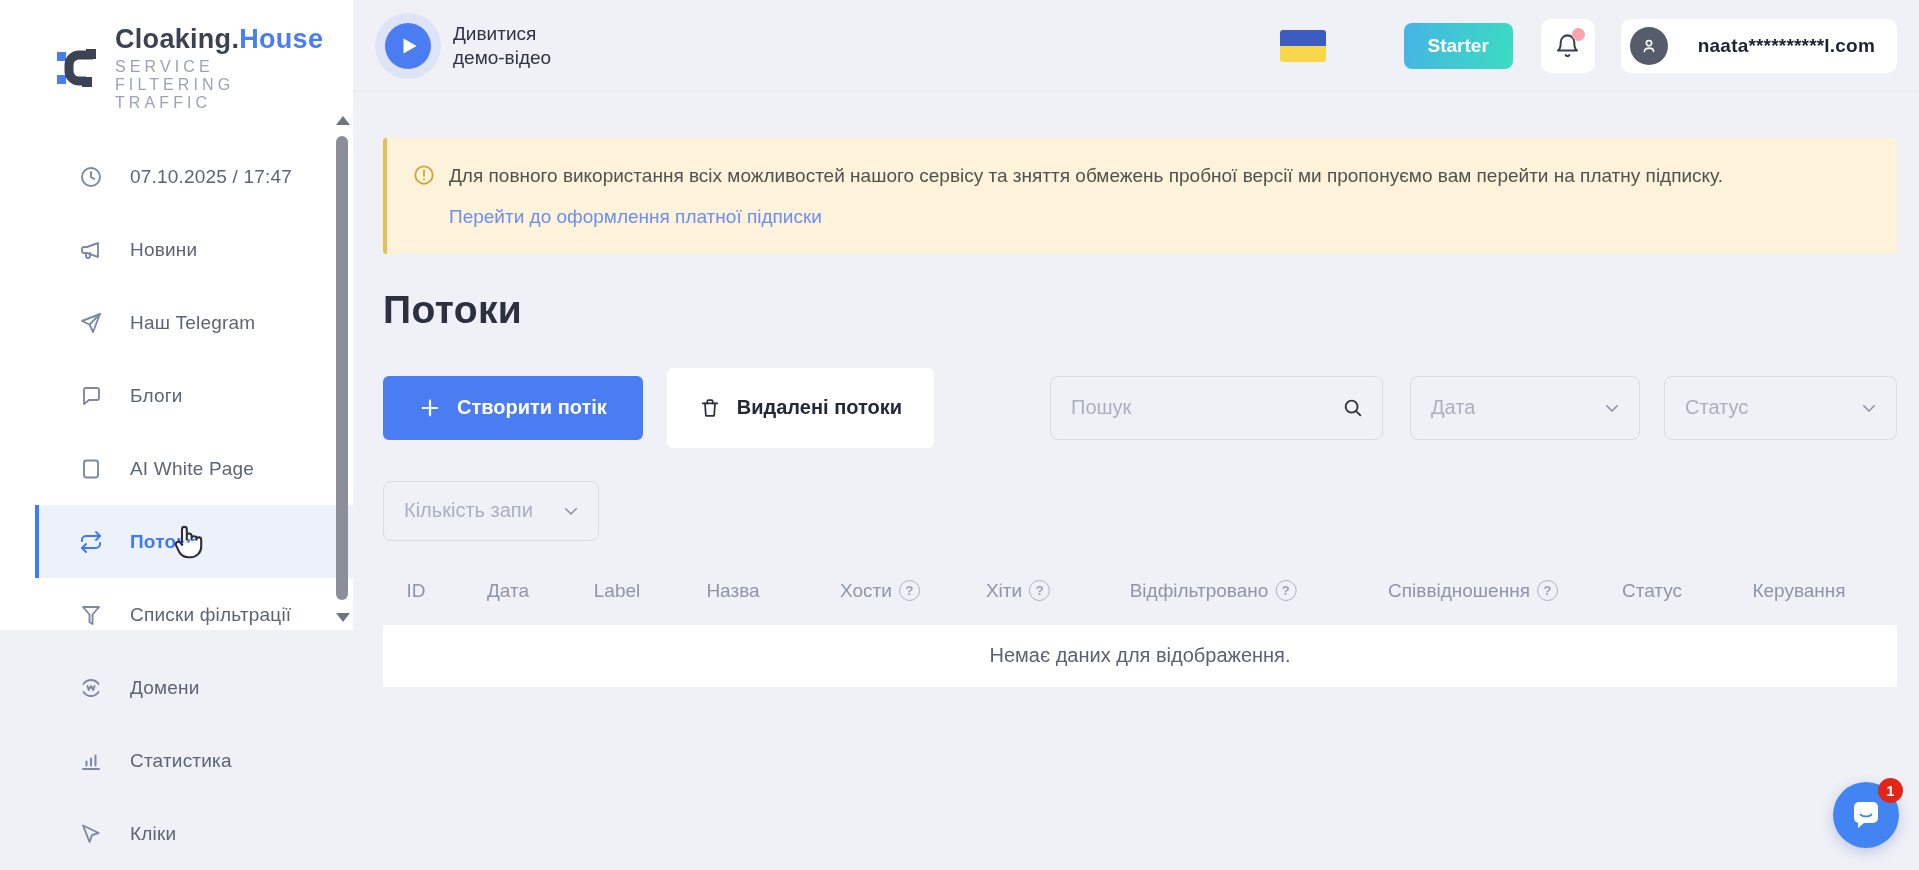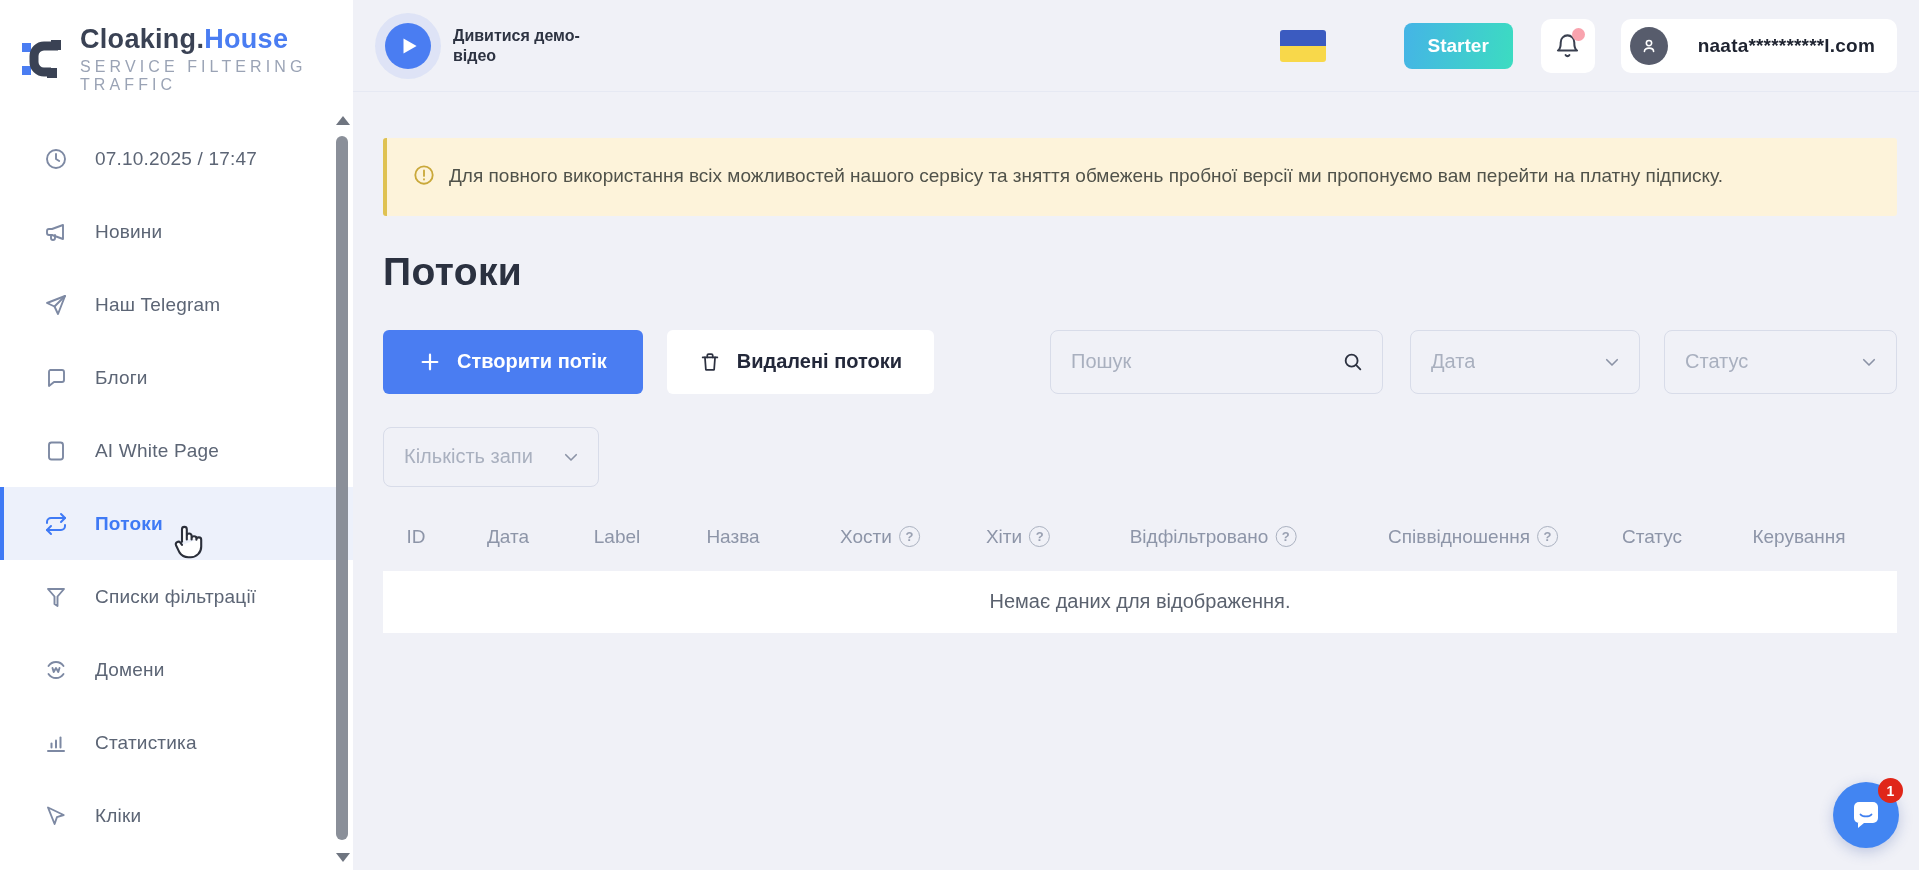--- a/index.html
+++ b/index.html
@@ -6,22 +6,22 @@
   html,body { width:1919px; height:870px; overflow:hidden; }
   body {
     font-family:"Liberation Sans", sans-serif;
     background:#f0f1f7;
     display:flex;
     color:#2d3342;
   }
 
   
   .sidebar {
-    width:353px; height:870px; background:#ffffff;
-    position:relative; flex:0 0 353px; z-index:2;
+    width:353px; height:630px; background:#ffffff;
+    position:relative; flex:0 0 353px; z-index:2;padding-left:35px;
   }
   .logo-row { display:flex; align-items:center; gap:12px; padding:24px 20px 18px 20px; }
   .logo-mark { width:48px; height:48px; flex:0 0 48px; }
   .brand-text-line { font-size:27px; font-weight:700; letter-spacing:.3px; color:#3a4254; white-space:nowrap; }
   .brand-accent { color:#4a7df2; }
   .brand-tagline { font-size:16px; letter-spacing:4.1px; color:#9aa3b5; margin-top:3px; font-weight:400; }
 
   .nav { margin-top:10px; }
   .nav-item {
     height:73px; display:flex; align-items:center; gap:27px;
@@ -53,21 +53,21 @@
   .topbar {
     height:92px; flex:0 0 92px; display:flex; align-items:center;
     padding:0 22px 0 32px; border-bottom:1px solid #e6e9f3;
   }
   .play-btn {
     width:46px; height:46px; border-radius:50%; background:#4a7df2;
     display:flex; align-items:center; justify-content:center; cursor:pointer;
     box-shadow:0 0 0 10px rgba(104,140,238,0.13); margin-right:22px; flex:0 0 46px;
   }
   .play-btn svg { width:18px; height:18px; margin-left:3px; }
-  .demo-label { width:130px; font-size:16px; font-weight:700; line-height:1.25; color:#2d3342; cursor:pointer; }
+  .demo-label { width:130px; font-size:19px; font-weight:400; line-height:1.25; color:#2d3342; cursor:pointer; }
 
   .topbar-right { margin-left:auto; display:flex; align-items:center; }
   .flag { width:46px; height:32px; border-radius:3px; overflow:hidden; display:flex; flex-direction:column; cursor:pointer; }
   .flag-top { flex:1; background:#3b5bc0; }
   .flag-bottom { flex:1; background:#f8d84a; }
   .plan-badge {
     margin-left:78px; padding:12px 24px; border-radius:8px; border:none; cursor:pointer;
     background:linear-gradient(100deg,#45b4e6,#3cdcc1);
     color:#ffffff; font-size:19px; font-weight:700; font-family:"Liberation Sans",sans-serif;
   }
@@ -103,21 +103,21 @@
 
   
   .toolbar { margin-top:36px; display:flex; align-items:center; }
   .btn-create {
     height:64px; padding:0 36px; background:#4a7df2; border:none; border-radius:6px; cursor:pointer;
     color:#ffffff; font-size:20px; font-weight:600; font-family:"Liberation Sans",sans-serif;
     display:flex; align-items:center; gap:16px;
   }
   .btn-create svg { width:22px; height:22px; }
   .btn-deleted {
-    margin-left:24px; height:64px; padding:0 32px; background:#ffffff; border:none; border-radius:6px; cursor:pointer;
+    margin-left:24px; height:80px; padding:0 32px; background:#ffffff; border:none; border-radius:6px; cursor:pointer;
     color:#23283a; font-size:20px; font-weight:600; font-family:"Liberation Sans",sans-serif;
     display:flex; align-items:center; gap:16px;
   }
   .btn-deleted svg { width:22px; height:22px; color:#2c3140; }
   .toolbar-spacer { flex:1; }
 
   .field {
     height:64px; border:1px solid #d8dce9; border-radius:8px; background:transparent;
     display:flex; align-items:center; padding:0 18px 0 20px; cursor:pointer;
   }
@@ -330,20 +330,21 @@
       <div class="banner-row">
         <span class="banner-icon">
           <svg viewBox="0 0 24 24" fill="none" stroke="currentColor" stroke-width="2" stroke-linecap="round">
               <circle cx="12" cy="12" r="9.5"></circle>
               <path d="M12 7v6"></path>
               <path d="M12 16.6v.4"></path>
             </svg>
         </span>
         <span class="banner-text">Для повного використання всіх можливостей нашого сервісу та зняття обмежень пробної версії ми пропонуємо вам перейти на платну підписку.</span>
       </div>
+      <a class="banner-link">Перейти до оформлення платної підписки</a>
     </div>
 
     <h1 class="page-title">Потоки</h1>
 
     <div class="toolbar">
       <button class="btn-create">
         <svg viewBox="0 0 24 24" fill="none" stroke="#ffffff" stroke-width="2.4" stroke-linecap="round">
             <path d="M12 4v16"></path>
             <path d="M4 12h16"></path>
           </svg>

